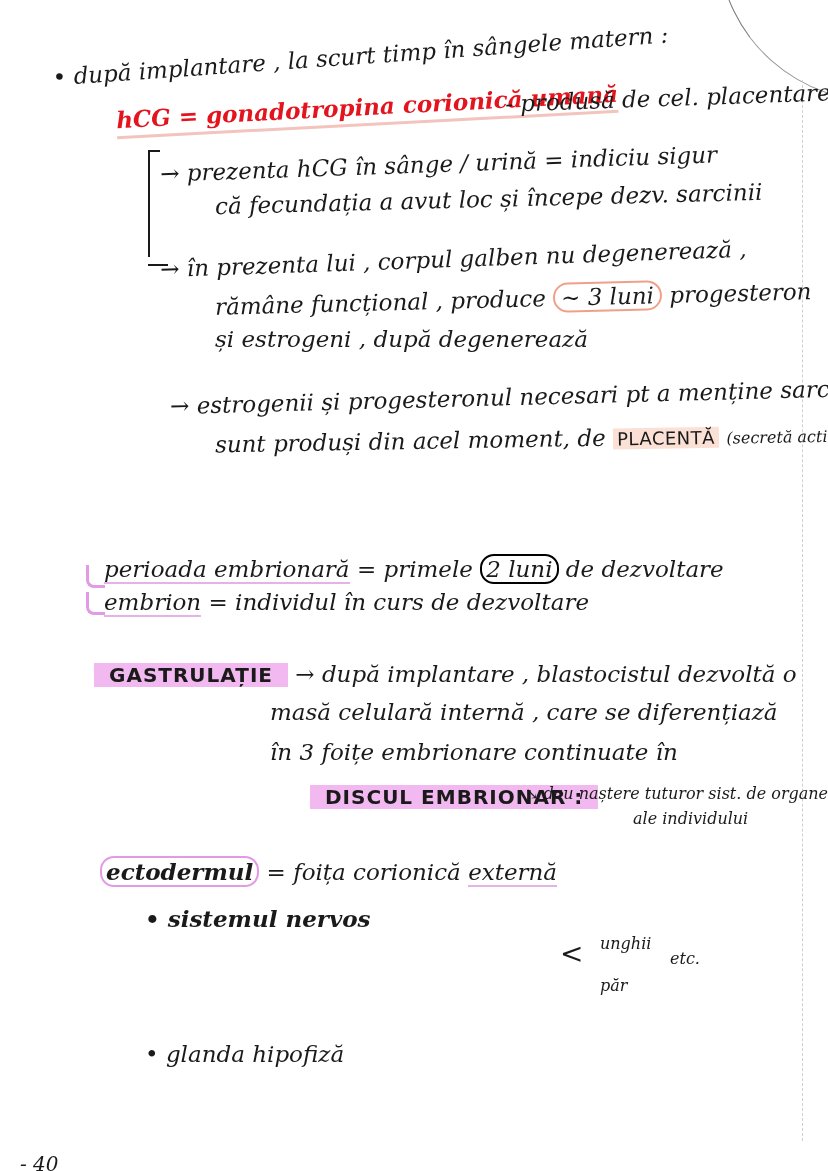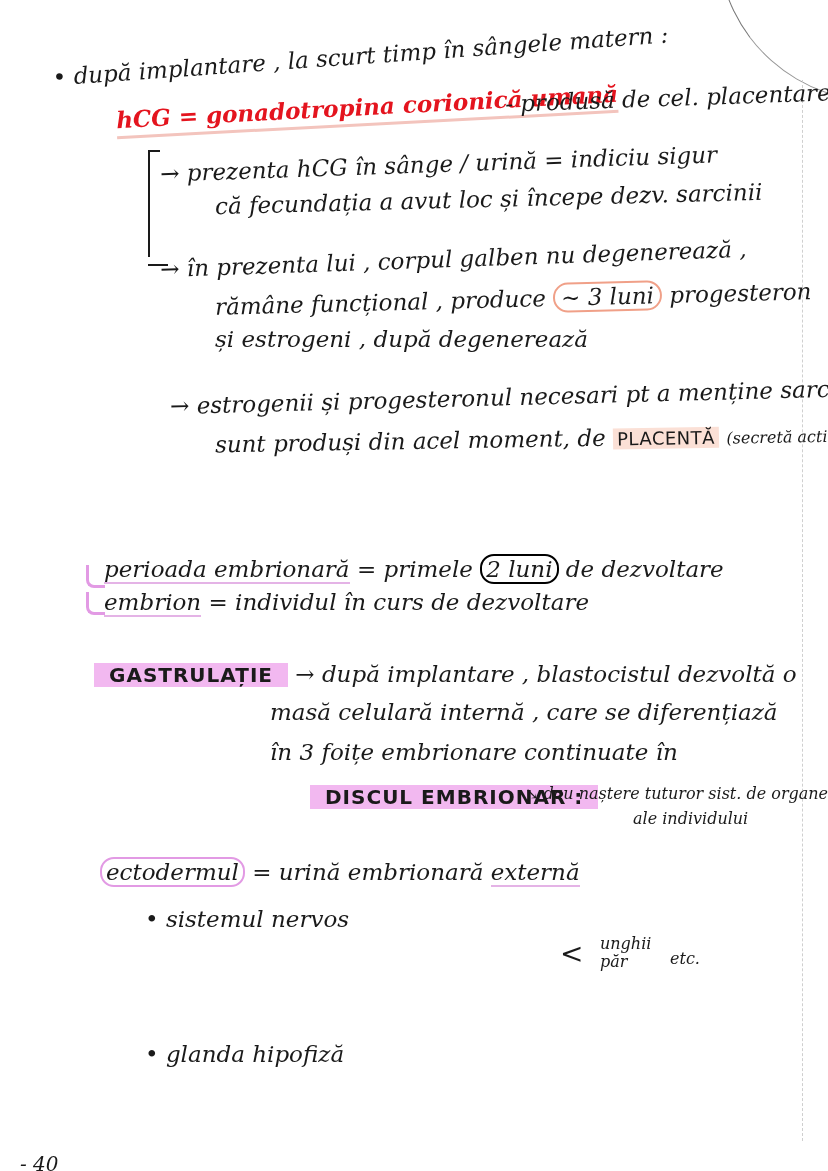--- a/index.html
+++ b/index.html
@@ -18,21 +18,21 @@
   }
   .margin-line {
     position: absolute; right: 25px; top: 80px; bottom: 30px;
     border-left: 1px dashed #cfcfcf;
   }
   .ln { position: absolute; white-space: nowrap; font-size: 23px; line-height: 28px; font-style: italic; }
   .red { color: #e4141e; }
   .red-u { border-bottom: 3px solid #f3c4bd; padding-bottom: 2px; }
   .pink-u { border-bottom: 2px solid #e4b3e6; }
   .pink-hl { background: #f2b8f0; padding: 0 15px; font-style: normal; font-weight: bold; letter-spacing: 1px; font-family: "DejaVu Sans", sans-serif; font-size: 20px; }
-  .pink-box { border: 2px solid #e29ae4; border-radius: 14px; padding: 0 4px; }
+  .pink-box { border: 2px solid #e29ae4; border-radius: 14px; padding: 0 4px; font-weight: bold; }
   .pink-circle { border: 2px solid #000000; border-radius: 14px; padding: 0 4px; }
   .orange-circle { border: 2px solid #f0a088; border-radius: 16px; padding: 0 6px; }
   .orange-hl { background: #fbe0d6; padding: 0 4px; font-style: normal; font-family: "DejaVu Sans", sans-serif; font-size: 18px; letter-spacing: 0.5px; }
   .small { font-size: 16px; }
   .bracket {
     position: absolute; left: 148px; top: 150px; width: 10px; height: 105px;
     border-left: 2px solid #1a1a1a; border-top: 2px solid #1a1a1a;
   }
   .bracket-low {
     position: absolute; left: 148px; top: 250px; width: 20px; height: 14px;
@@ -94,25 +94,25 @@
   <div class="ln" style="left:270px; top:738px;">în 3 foițe embrionare continuate în</div>
 
   <div class="ln" style="left:268px; top:782px;margin-left:42px;">
     <span class="pink-hl">DISCUL EMBRIONAR :</span>
   </div>
   <div class="ln small" style="left:525px; top:780px;">↘ dau naștere tuturor sist. de organe</div>
   <div class="ln small" style="left:585px; top:805px;margin-left:48px;">ale individului</div>
 
   <div class="ln" style="left:100px; top:858px;">
     <span class="pink-box">ectodermul</span>
-    <span>= urină embrionară</span>
+    <span>= foița corionică</span>
     <span class="pink-u">externă</span>
   </div>
 
-  <div class="ln" style="left:145px; top:905px;">• sistemul nervos</div>
+  <div class="ln" style="left:145px; top:905px;font-weight:bold;">• sistemul nervos</div>
   <div class="ln" style="left:560px; top:940px; font-size:28px; font-style:normal;">&lt;</div>
   <div class="ln small" style="left:600px; top:930px;">unghii</div>
-  <div class="ln small" style="left:600px; top:948px;">păr</div>
+  <div class="ln small" style="left:600px; top:972px;">păr</div>
   <div class="ln small" style="left:670px; top:945px;">etc.</div>
   <div class="ln" style="left:145px; top:1040px;">• glanda hipofiză</div>
 
   <div class="ln" style="left:20px; top:1150px; font-size:20px;">- 40</div>
 </div>
 
 </body></html>

